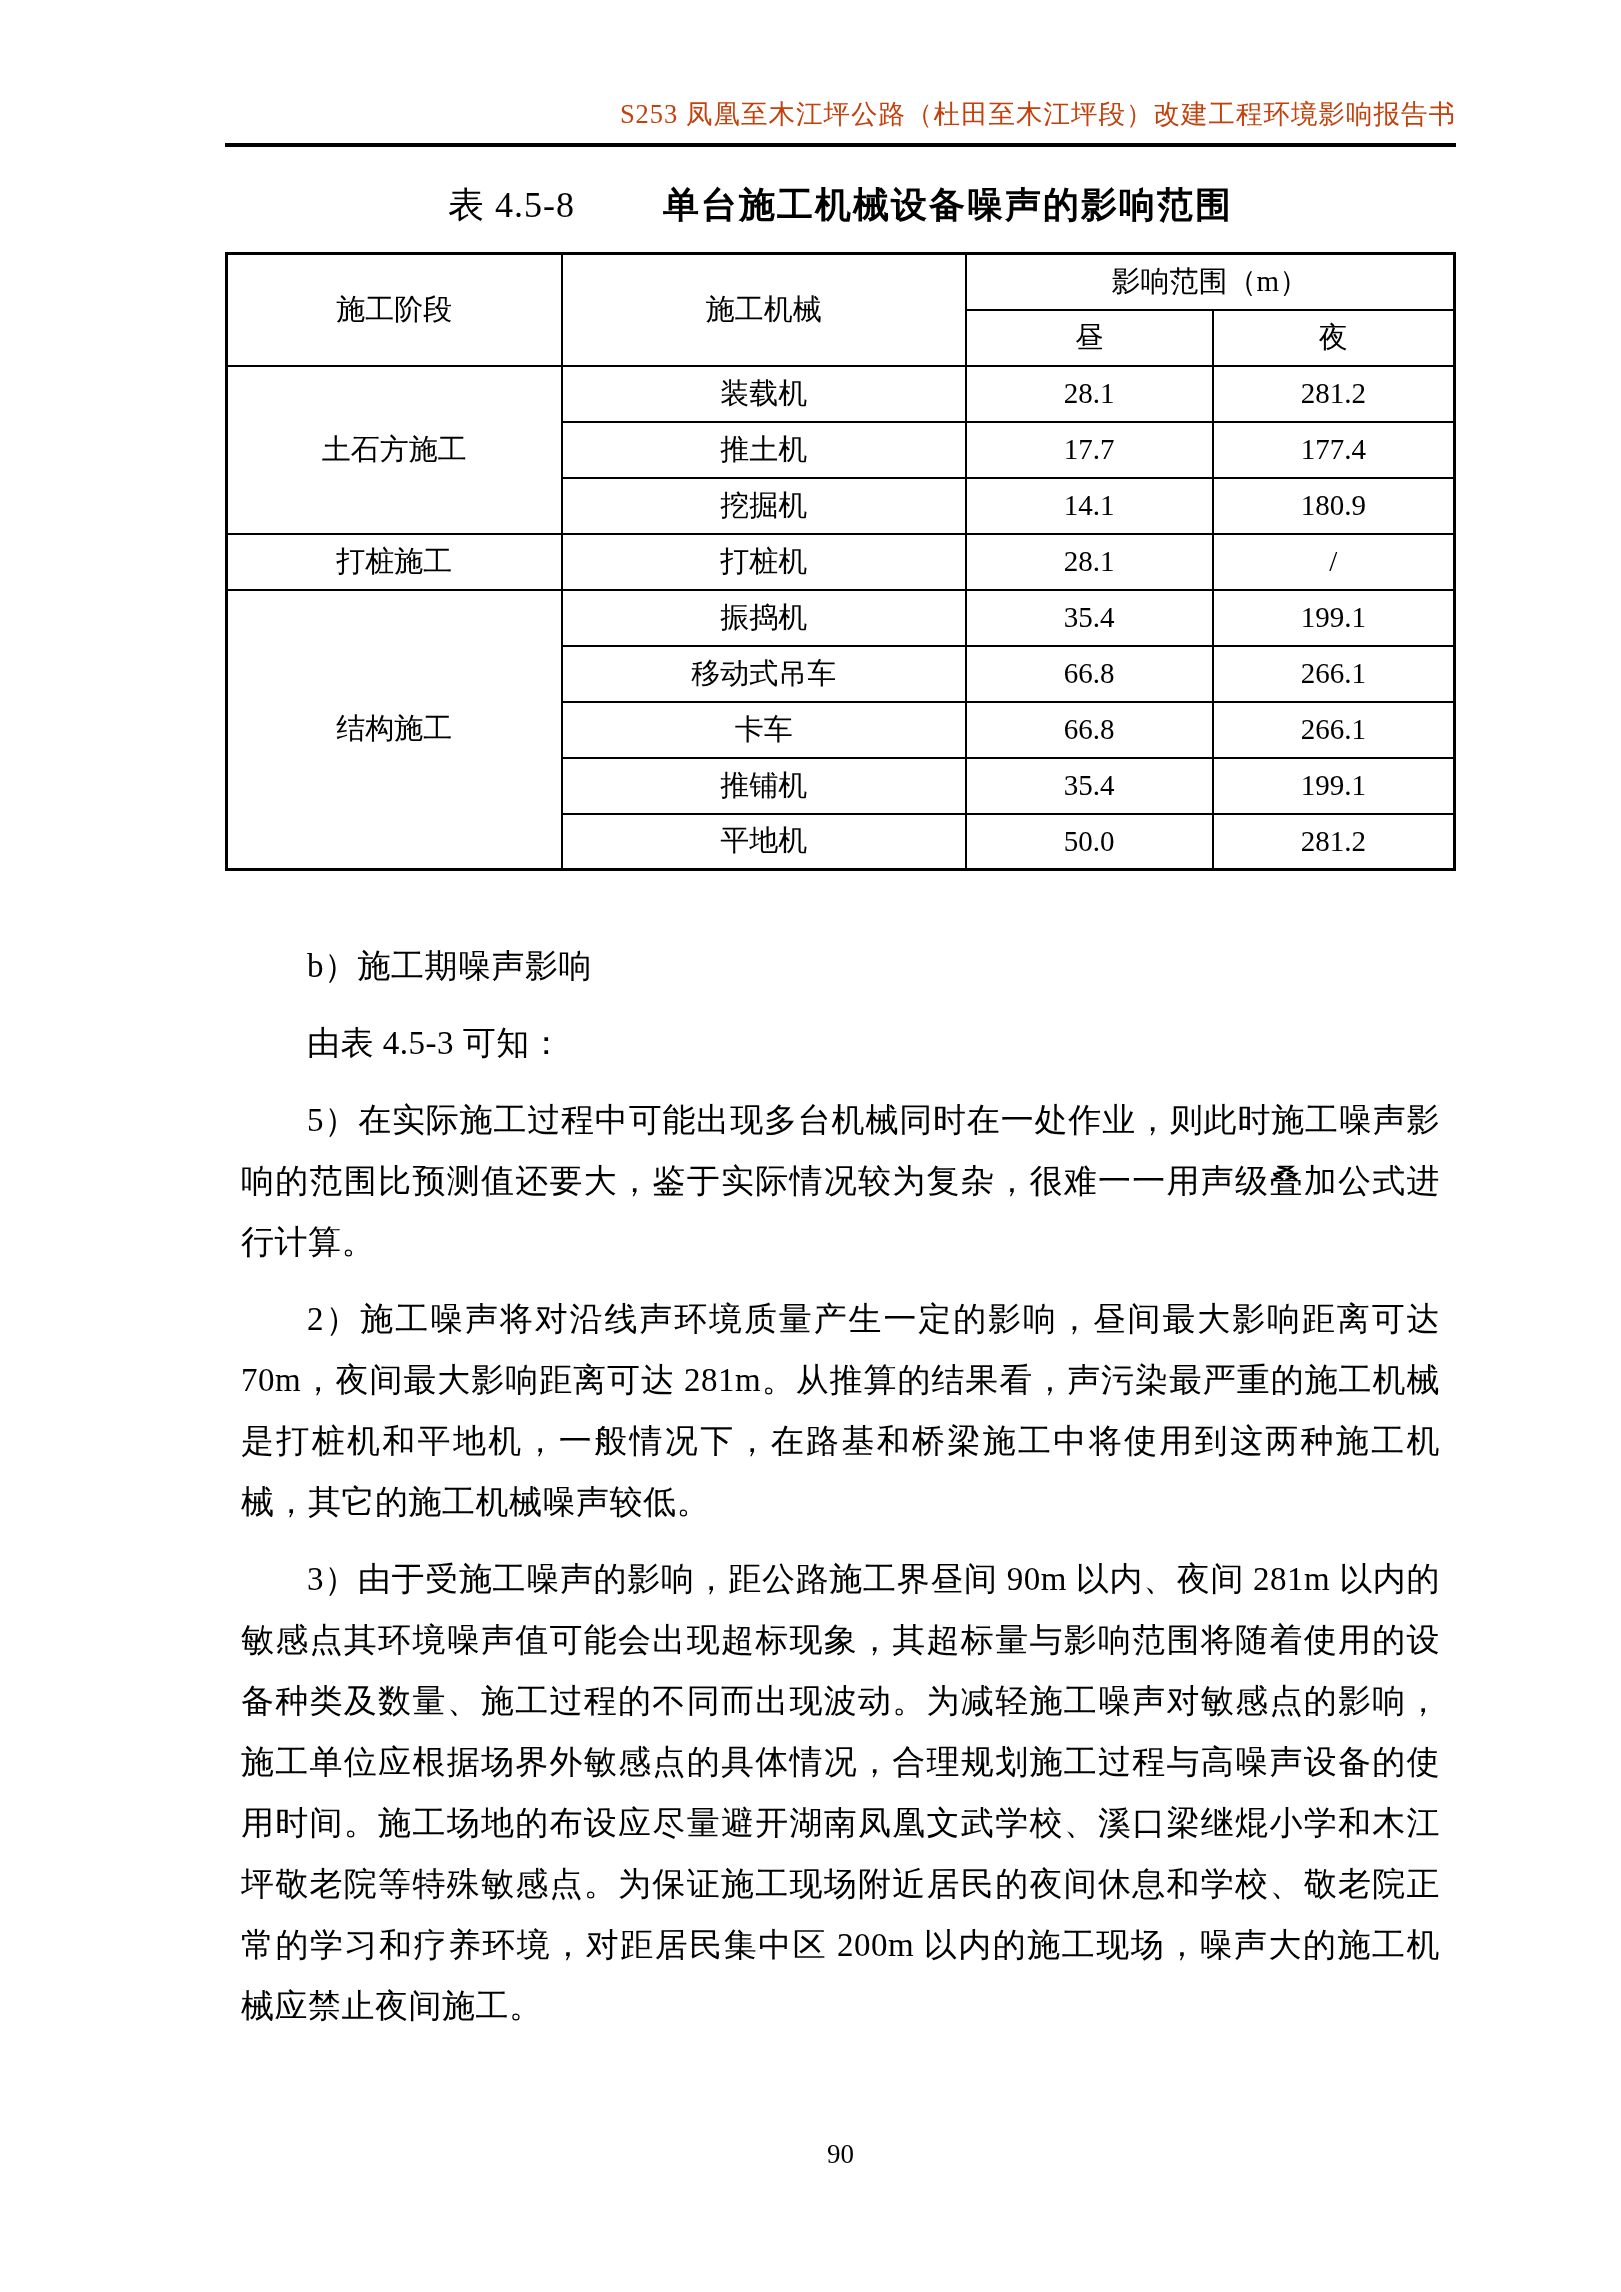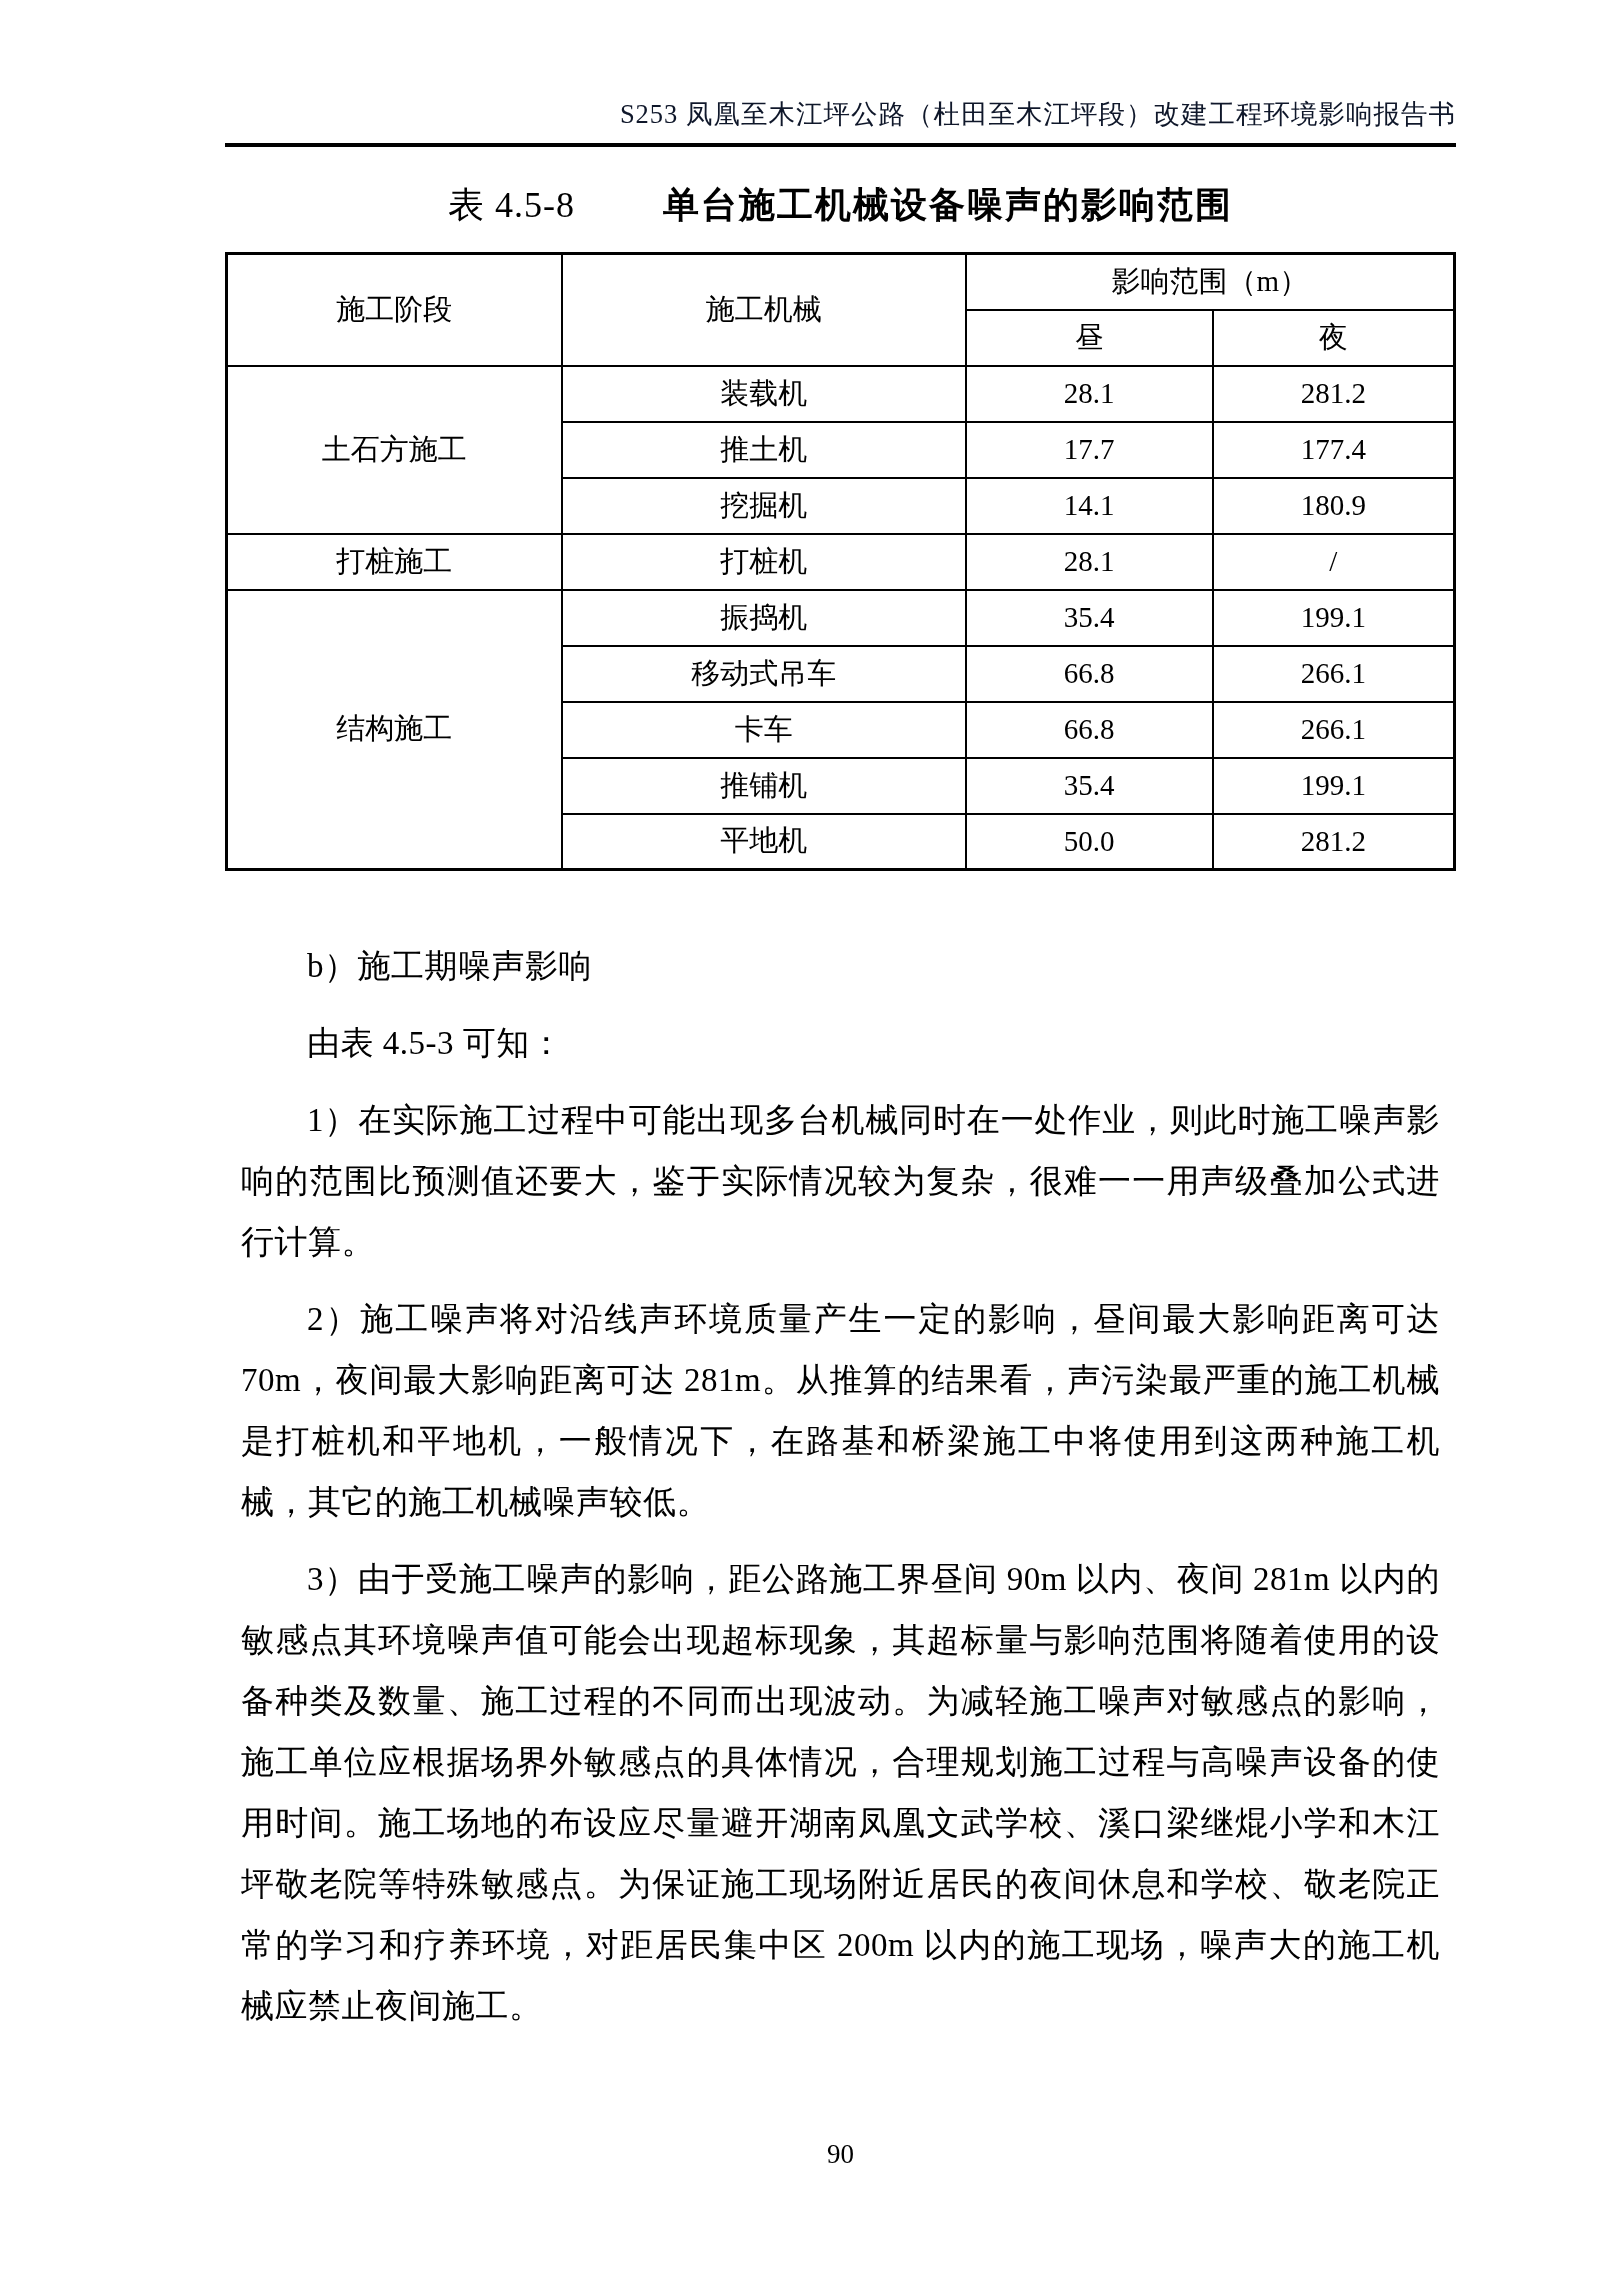--- a/index.html
+++ b/index.html
@@ -20,21 +20,21 @@
     margin-left: 225px;
     width: 1231px;
   }
   
   .doc-header {
     padding-top: 98px;
     text-align: right;
     font-size: 26.5px;
     letter-spacing: 1px;
     line-height: 33px;
-    color: #0f172a;
+    color: #c2410c;
   }
   .header-rule {
     margin-top: 11.8px;
     height: 3.9px;
     background: #000000;
   }
   
   .table-caption {
     margin-top: 35px;
     text-align: center;
@@ -174,21 +174,21 @@
           <td>平地机</td>
           <td>50.0</td>
           <td>281.2</td>
         </tr>
       </tbody>
     </table>
 
     <div class="body-text">
       <p>b）施工期噪声影响</p>
       <p>由表 4.5-3 可知：</p>
-      <p>1）在实际施工过程中可能出现多台机械同时在一处作业，则此时施工噪声影响的范围比预测值还要大，鉴于实际情况较为复杂，很难一一用声级叠加公式进行计算。</p>
+      <p>5）在实际施工过程中可能出现多台机械同时在一处作业，则此时施工噪声影响的范围比预测值还要大，鉴于实际情况较为复杂，很难一一用声级叠加公式进行计算。</p>
       <p>2）施工噪声将对沿线声环境质量产生一定的影响，昼间最大影响距离可达 70m，夜间最大影响距离可达 281m。从推算的结果看，声污染最严重的施工机械是打桩机和平地机，一般情况下，在路基和桥梁施工中将使用到这两种施工机械，其它的施工机械噪声较低。</p>
       <p>3）由于受施工噪声的影响，距公路施工界昼间 90m 以内、夜间 281m 以内的敏感点其环境噪声值可能会出现超标现象，其超标量与影响范围将随着使用的设备种类及数量、施工过程的不同而出现波动。为减轻施工噪声对敏感点的影响，施工单位应根据场界外敏感点的具体情况，合理规划施工过程与高噪声设备的使用时间。施工场地的布设应尽量避开湖南凤凰文武学校、溪口梁继焜小学和木江坪敬老院等特殊敏感点。为保证施工现场附近居民的夜间休息和学校、敬老院正常的学习和疗养环境，对距居民集中区 200m 以内的施工现场，噪声大的施工机械应禁止夜间施工。</p>
     </div>
 
   </div>
 
   <div class="page-footer">90</div>
 </div>
 
 

